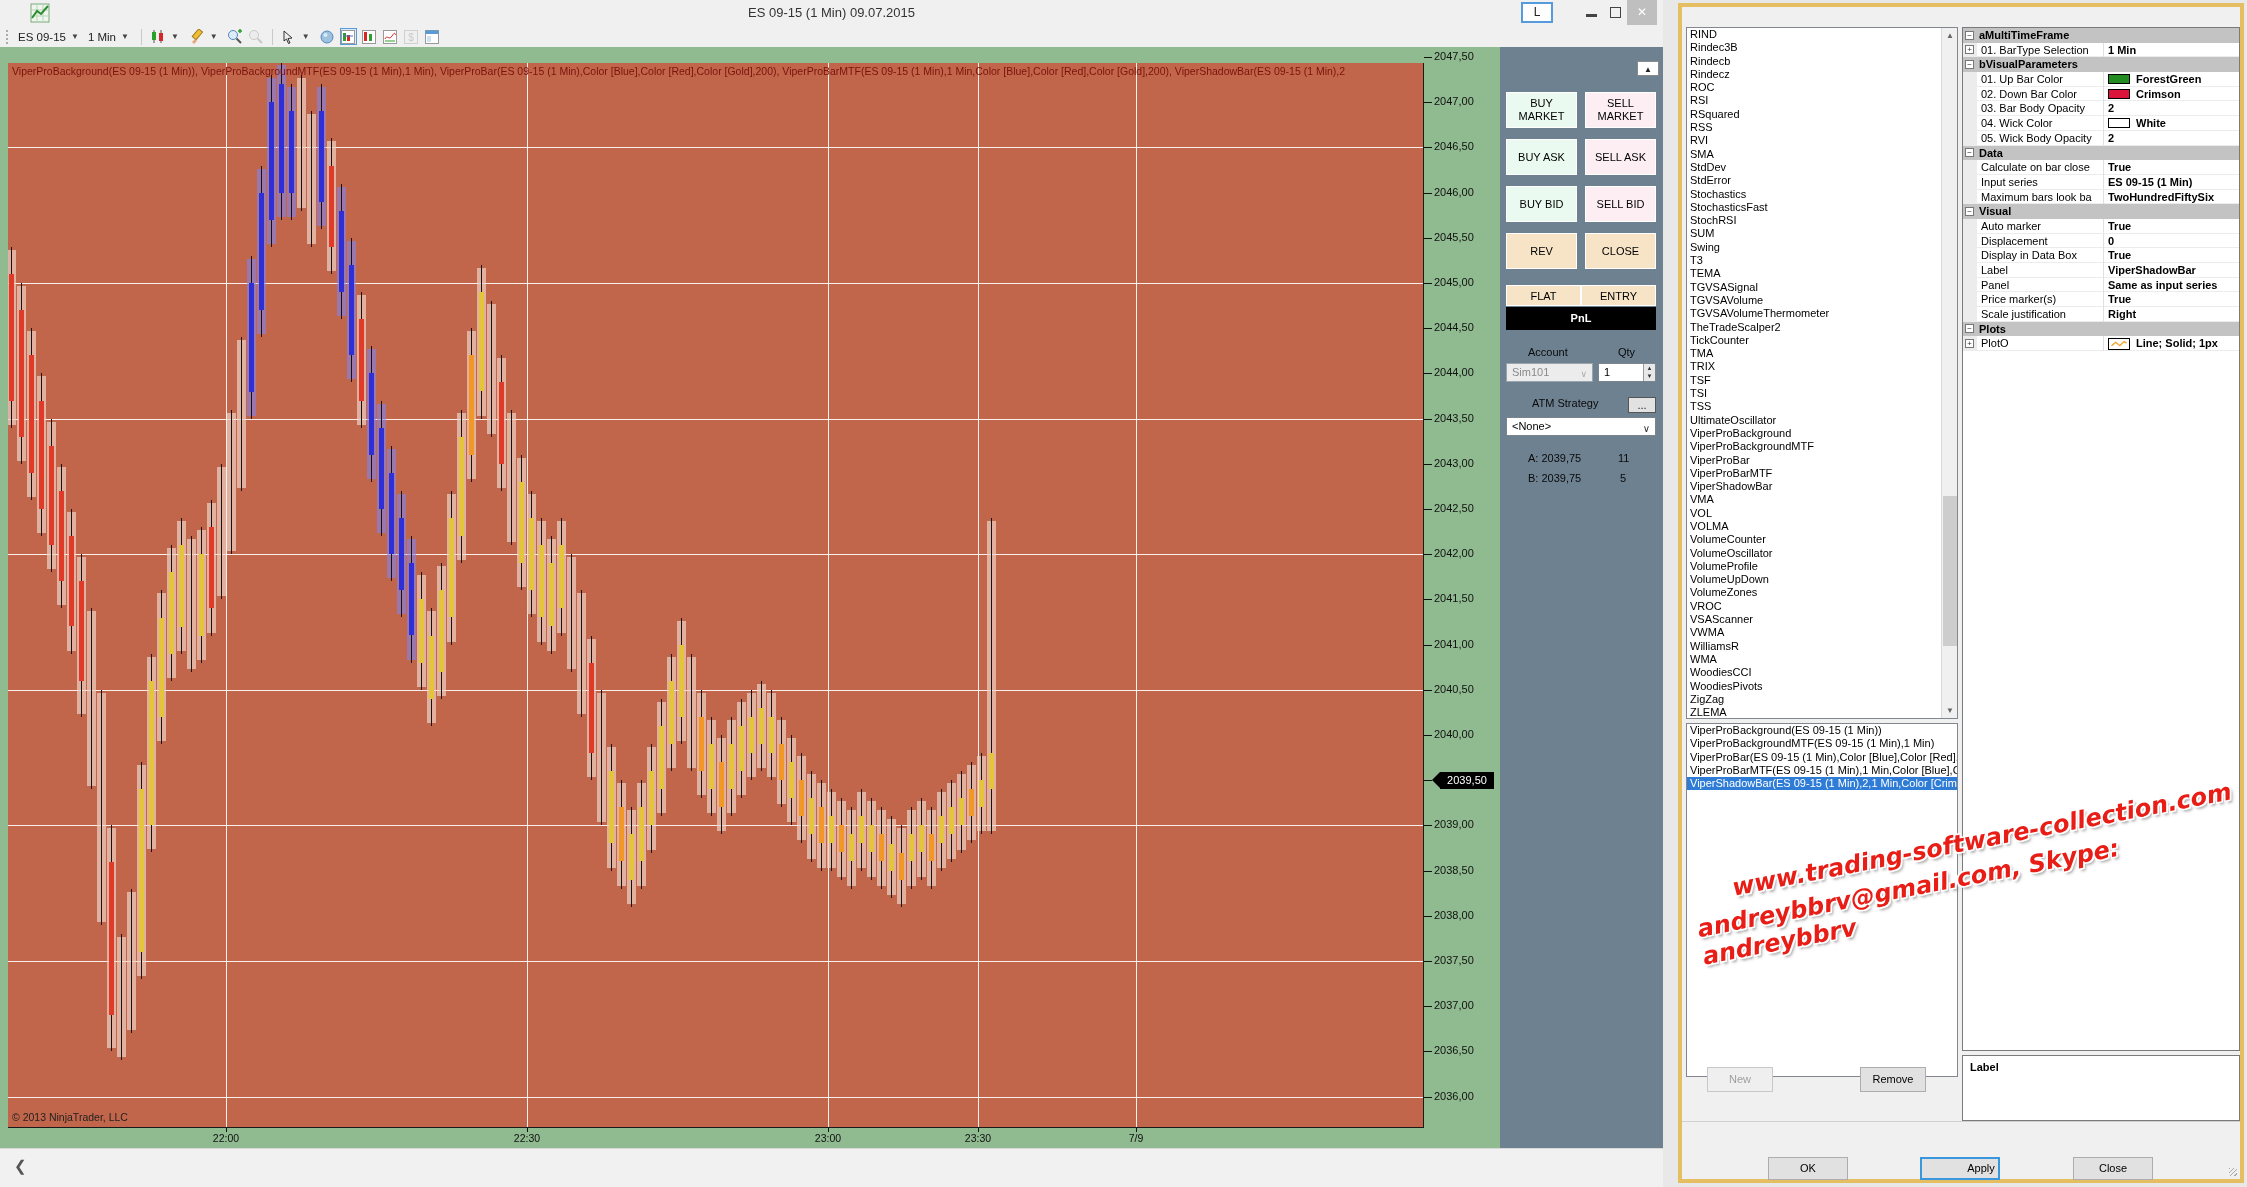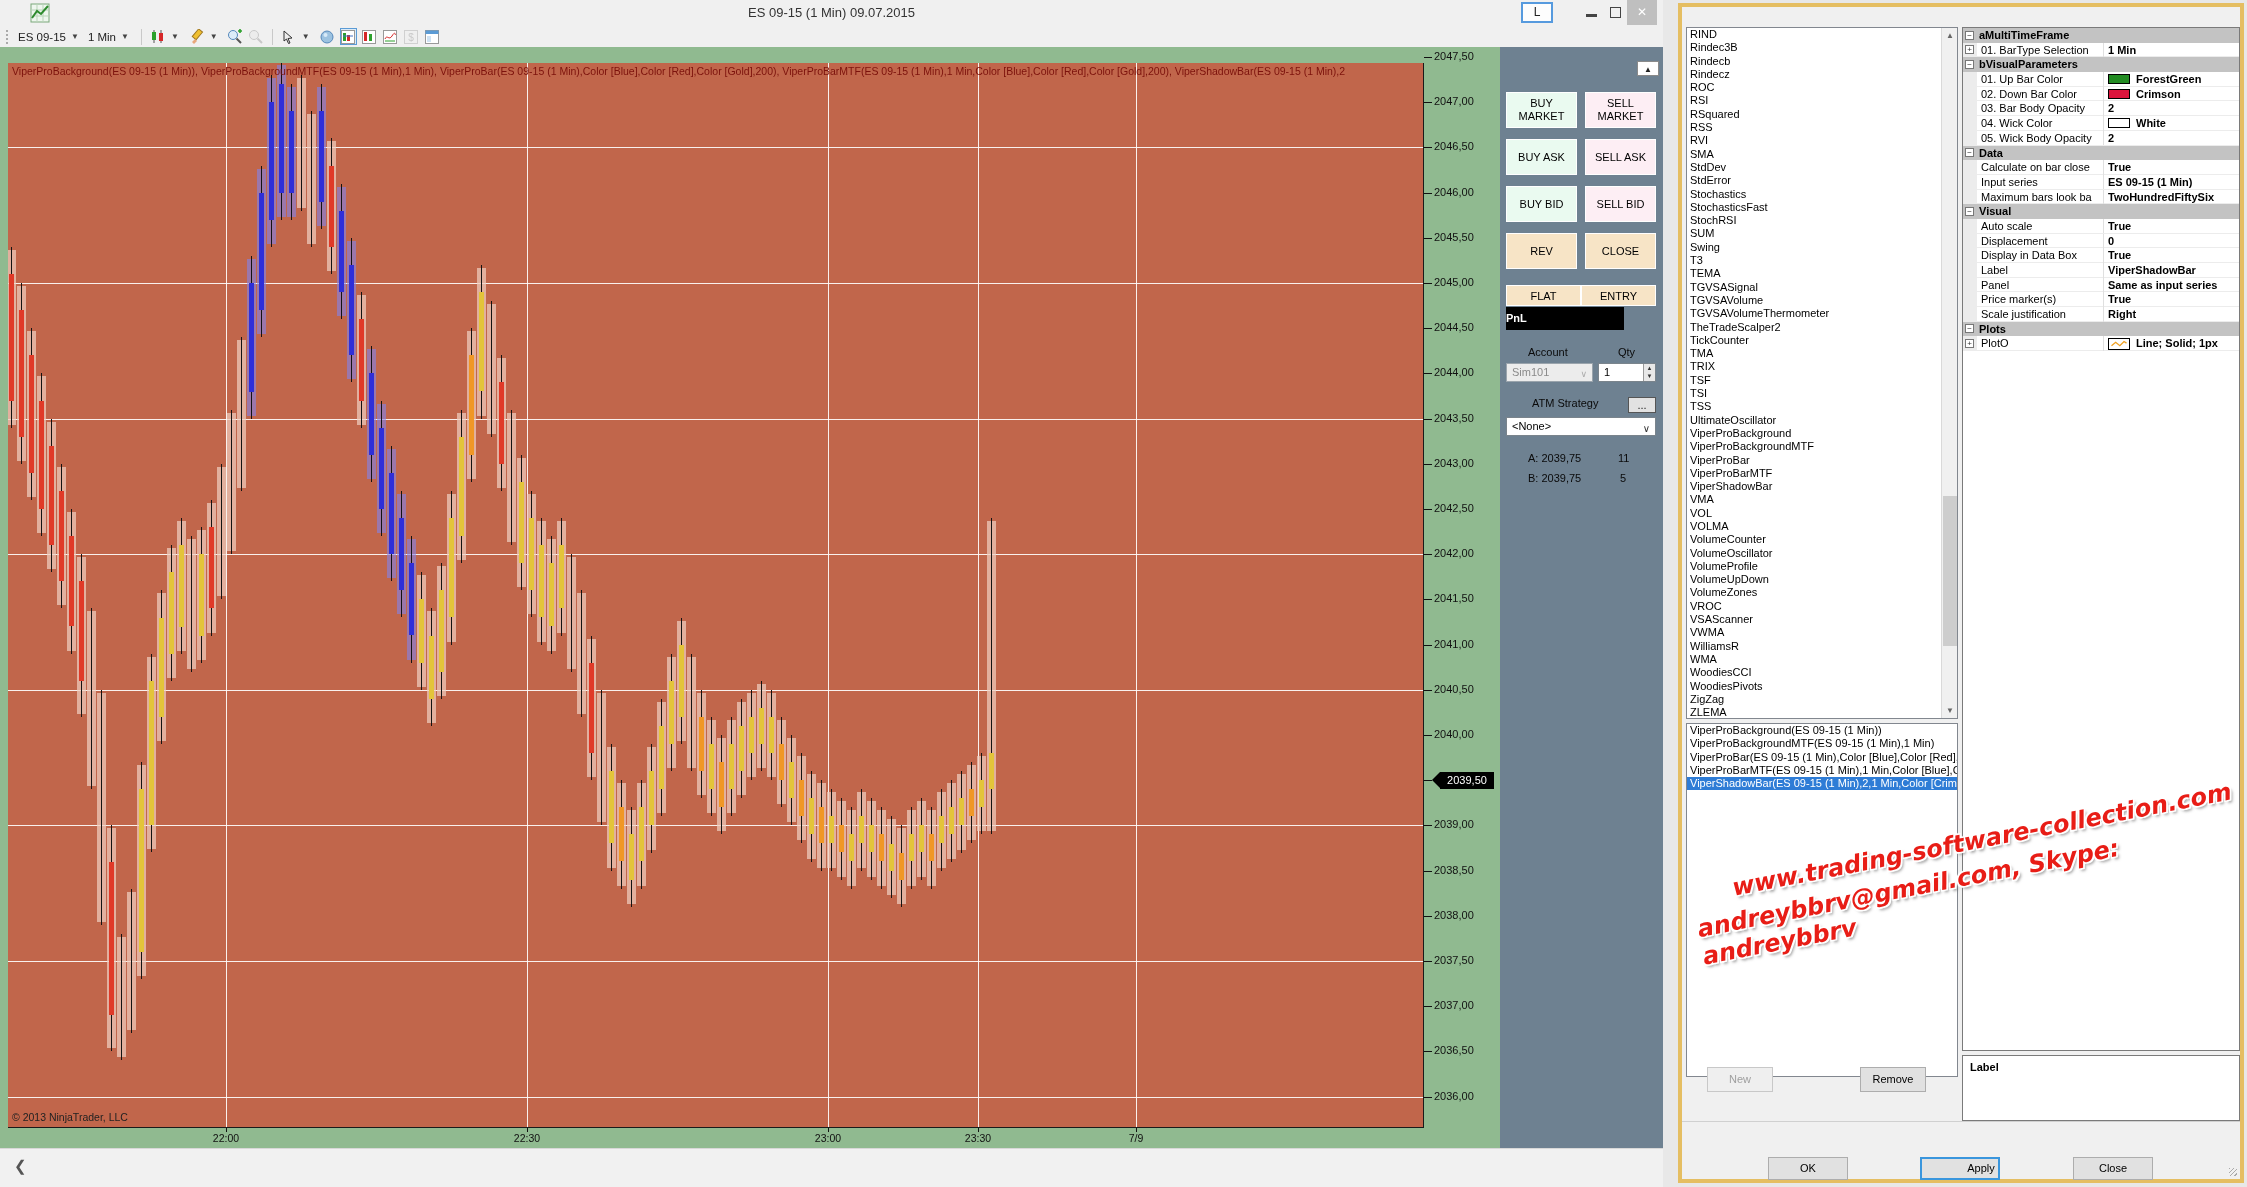--- a/index.html
+++ b/index.html
@@ -53,22 +53,22 @@
     font-size:11px; color:#000; }
   #dom-collapse { position:absolute; left:137px; top:14px; width:22px; height:15px; background:#fff;
     border:1px solid #8a8a8a; font-size:8px; text-align:center; line-height:15px; color:#222; }
   .dom-btn { position:absolute; width:71px; height:36px; border:1px solid #fff; display:flex;
     align-items:center; justify-content:center; text-align:center; line-height:13px; }
   .dom-buy { background:#eafaf0; }
   .dom-sell { background:#fdeef4; }
   .dom-tan { background:#f7e4c6; }
   .dom-half { position:absolute; width:75px; height:21px; background:#f7e4c6; border:1px solid #fff;
     text-align:center; line-height:20px; }
-  #dom-pnl { position:absolute; left:6px; top:260px; width:118px; height:23px; background:#000;
-    color:#fff; font-weight:bold; line-height:23px; }
+  #dom-pnl { position:absolute; left:6px; top:260px; width:150px; height:23px; background:#000;
+    color:#fff; font-weight:bold; text-align:center; line-height:23px; }
   .dom-lbl { position:absolute; color:#0a0a0a; }
   #dom-account { position:absolute; left:6px; top:316px; width:87px; height:19px; background:#ececec;
     border:1px solid #9aa4ac; color:#8a8a8a; font-size:11px; line-height:17px; padding-left:5px; }
   #dom-account:after { content:"\2228"; position:absolute; right:5px; top:2px; font-size:9px; color:#aaa; }
   #dom-qty { position:absolute; left:98px; top:316px; width:58px; height:19px; background:#fff;
     border:1px solid #7a848c; line-height:17px; padding-left:5px; color:#000; }
   #dom-qty-spin { position:absolute; left:143px; top:317px; width:12px; height:17px; background:#e8e8e8;
     border-left:1px solid #999; font-size:6px; color:#333; text-align:center; line-height:8px; }
   #dom-atm-more { position:absolute; left:128px; top:350px; width:28px; height:16px; background:#e2e2e2;
     border:1px solid #555; text-align:center; line-height:14px; color:#222; }
@@ -794,21 +794,21 @@
         </div>
       </div>
       <div class="pg-row pg-cat">
         <div class="pg-gutter">
           <div class="pg-exp">−</div>
         </div>
         <div class="pg-lbl">Visual</div>
       </div>
       <div class="pg-row pg-prop">
         <div class="pg-gutter"></div>
-        <div class="pg-lbl">Auto scale</div>
+        <div class="pg-lbl">Auto marker</div>
         <div class="pg-val">
           <span>True</span>
         </div>
       </div>
       <div class="pg-row pg-prop">
         <div class="pg-gutter"></div>
         <div class="pg-lbl">Displacement</div>
         <div class="pg-val">
           <span>0</span>
         </div>

